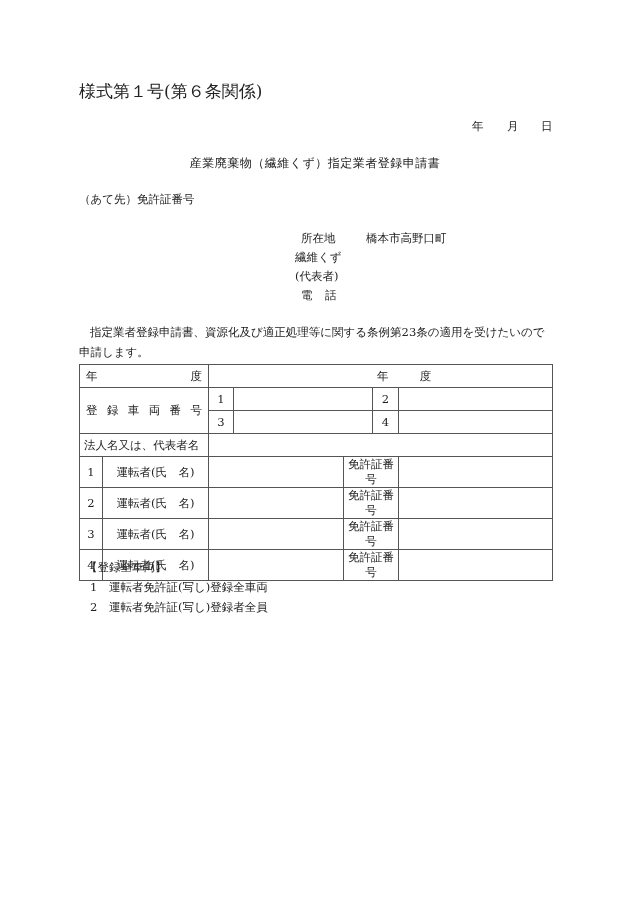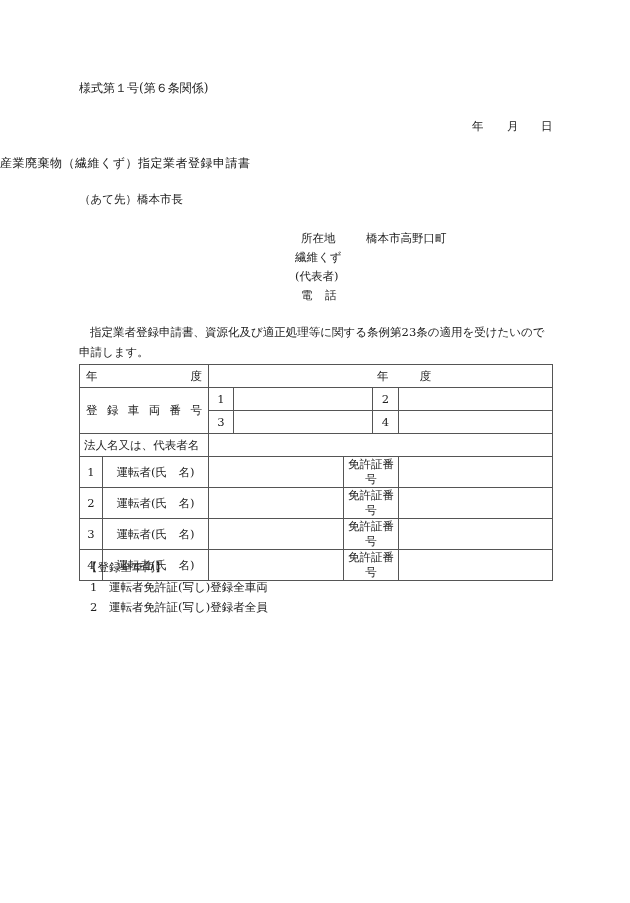--- a/index.html
+++ b/index.html
@@ -1,23 +1,23 @@
 <!DOCTYPE html>
 <html><head>
 <meta charset="utf-8">
 <style>
   html, body { margin:0; padding:0; }
   body {
     width:630px; height:903px; background:#ffffff; position:relative; overflow:hidden;
     font-family:"DejaVu Serif", "Liberation Serif", serif; color:#222; font-size:11.5px;
   }
   .abs { position:absolute; white-space:nowrap; }
-  .form-no { left:79px; top:80px; font-size:12px; }
+  .form-no { left:79px; top:80px; font-size:17px; }
   .date { top:119px; font-size:11.5px; }
-  .title { left:0; width:630px; top:155px; text-align:left; font-size:12px; letter-spacing:0.5px; }
+  .title { left:0; width:630px; top:155px; text-align:center; font-size:12px; letter-spacing:0.5px; }
   .addressee { left:79px; top:192px; }
   .app-label { font-size:11.5px; }
   .body-text { left:79px; top:322px; width:474px; white-space:normal; line-height:20px; text-indent:11px; font-size:11.5px; }
 
   table.reg {
     position:absolute; left:79px; top:364px; width:473px; border-collapse:collapse;
     table-layout:fixed; font-size:11.5px;
   }
   table.reg td { border:1px solid #555; height:22px; padding:0; vertical-align:middle; }
   .center { text-align:center; }
@@ -28,21 +28,21 @@
 <body>
 
 <div class="abs form-no">様式第１号(第６条関係)</div>
 
 <div class="abs date" style="left:472px;">年</div>
 <div class="abs date" style="left:507px;">月</div>
 <div class="abs date" style="left:541px;">日</div>
 
 <div class="abs title">産業廃棄物（繊維くず）指定業者登録申請書</div>
 
-<div class="abs addressee">（あて先）橋本市長</div>
+<div class="abs addressee">（あて先）免許証番号</div>
 
 <div class="abs app-label" style="left:301px; top:231px;">所在地</div>
 <div class="abs app-label" style="left:366px; top:231px;">橋本市高野口町</div>
 <div class="abs app-label" style="left:295px; top:250px;">繊維くず</div>
 <div class="abs app-label" style="left:295px; top:269px;text-align:right;">(代表者)</div>
 <div class="abs app-label" style="left:301px; top:288px;">電</div>
 <div class="abs app-label" style="left:325px; top:288px;">話</div>
 
 <div class="abs body-text">指定業者登録申請書、資源化及び適正処理等に関する条例第23条の適用を受けたいので申請します。</div>
 

